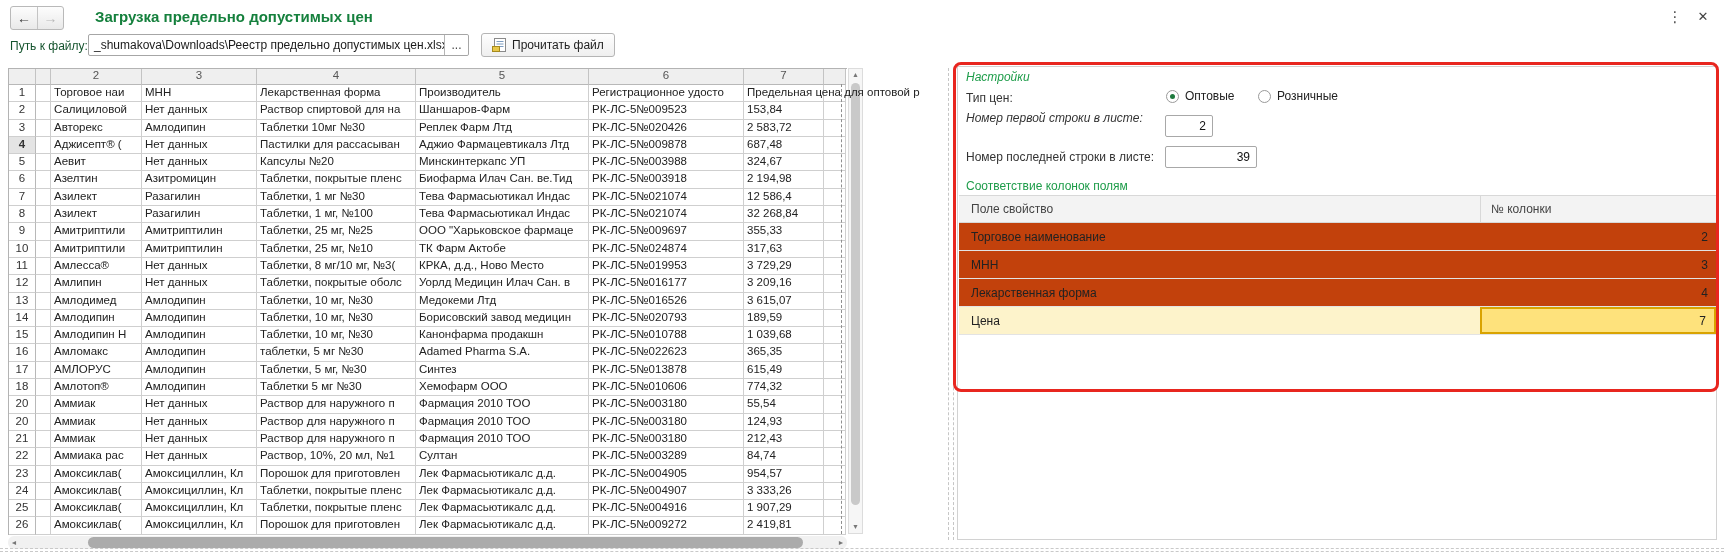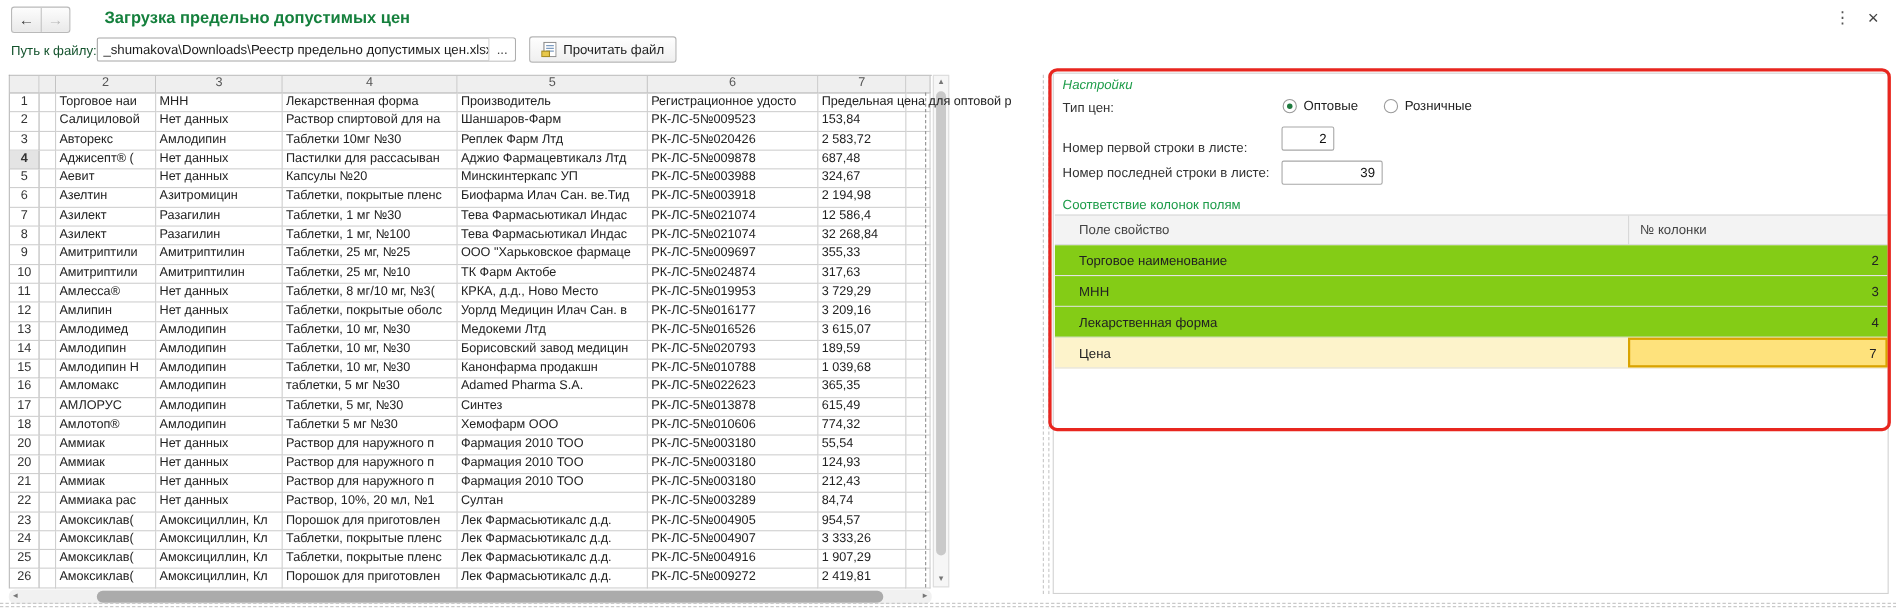--- a/index.html
+++ b/index.html
@@ -51,23 +51,23 @@
   
   #panel { position:absolute; left:957px; top:66px; width:760px; height:474px; border:1px solid #d2d2d2; background:#fff; }
   .grp-title { position:absolute; left:8px; color:#1d9c49; }
   .lbl { position:absolute; left:8px; color:#333; }
   .radio-item { position:absolute; display:flex; align-items:center; gap:6px; color:#222; }
   .radio { width:13px; height:13px; border:1px solid #9a9a9a; border-radius:50%; background:#fff; display:flex; align-items:center; justify-content:center; }
   .radio .dot { width:5px; height:5px; border-radius:50%; background:#1e7a3e; display:none; }
   .radio.on .dot { display:block; }
   .numbox { position:absolute; height:22px; border:1px solid #a8a8a8; border-radius:2px; background:#fff; text-align:right; padding:3px 6px 0 4px; color:#111; }
   #maptable { position:absolute; left:1px; top:128px; width:757px; }
-  .mrow { display:flex; height:28px; align-items:center; border-bottom:1px solid #e3e3e3; background:#84cc16; }
+  .mrow { display:flex; height:28px; align-items:center; border-bottom:1px solid #e3e3e3; background:#c2410c; }
   .mrow.mhead { background:#f3f3f3; border-top:1px solid #d8d8d8; border-bottom:1px solid #d8d8d8; color:#444; }
-  .mfield { flex:1; padding-left:22px; white-space:nowrap; overflow:hidden; }
+  .mfield { flex:1; padding-left:12px; white-space:nowrap; overflow:hidden; }
   .mcol { width:236px; height:100%; display:flex; align-items:center; border-left:1px solid #d8d8d8; padding:0 8px 0 10px; }
   .mrow:not(.mhead) .mcol { border-left:none; justify-content:flex-end; }
   .mrow.hl { background:#fdf3cb; }
   .mrow.hl .mcol { border:2px solid #d9a300; background:#fee27c; }
   
   .annot { position:absolute; left:953px; top:62px; width:766px; height:330px; border:3px solid #e8261f; border-radius:8px; z-index:5; pointer-events:none; }
 </style>
 </head>
 <body>
 
@@ -427,21 +427,21 @@
       <span class="radio on">
           <span class="dot"></span>
         </span>
       <span>Оптовые</span>
     </div>
     <div class="radio-item" style="left:300px; top:22px;">
       <span class="radio"></span>
       <span>Розничные</span>
     </div>
 
-    <div class="lbl" style="top:60px;">Номер первой строки в листе:</div>
+    <div class="lbl" style="top:44px;font-style:italic;">Номер первой строки в листе:</div>
     <div class="numbox" style="left:207px; top:48px; width:48px;">2</div>
 
     <div class="lbl" style="top:83px;">Номер последней строки в листе:</div>
     <div class="numbox" style="left:207px; top:79px; width:92px;">39</div>
 
     <div class="grp-title" style="top:112px;">Соответствие колонок полям</div>
 
     <div id="maptable">
       <div class="mrow mhead">
         <div class="mfield">Поле свойство</div>

